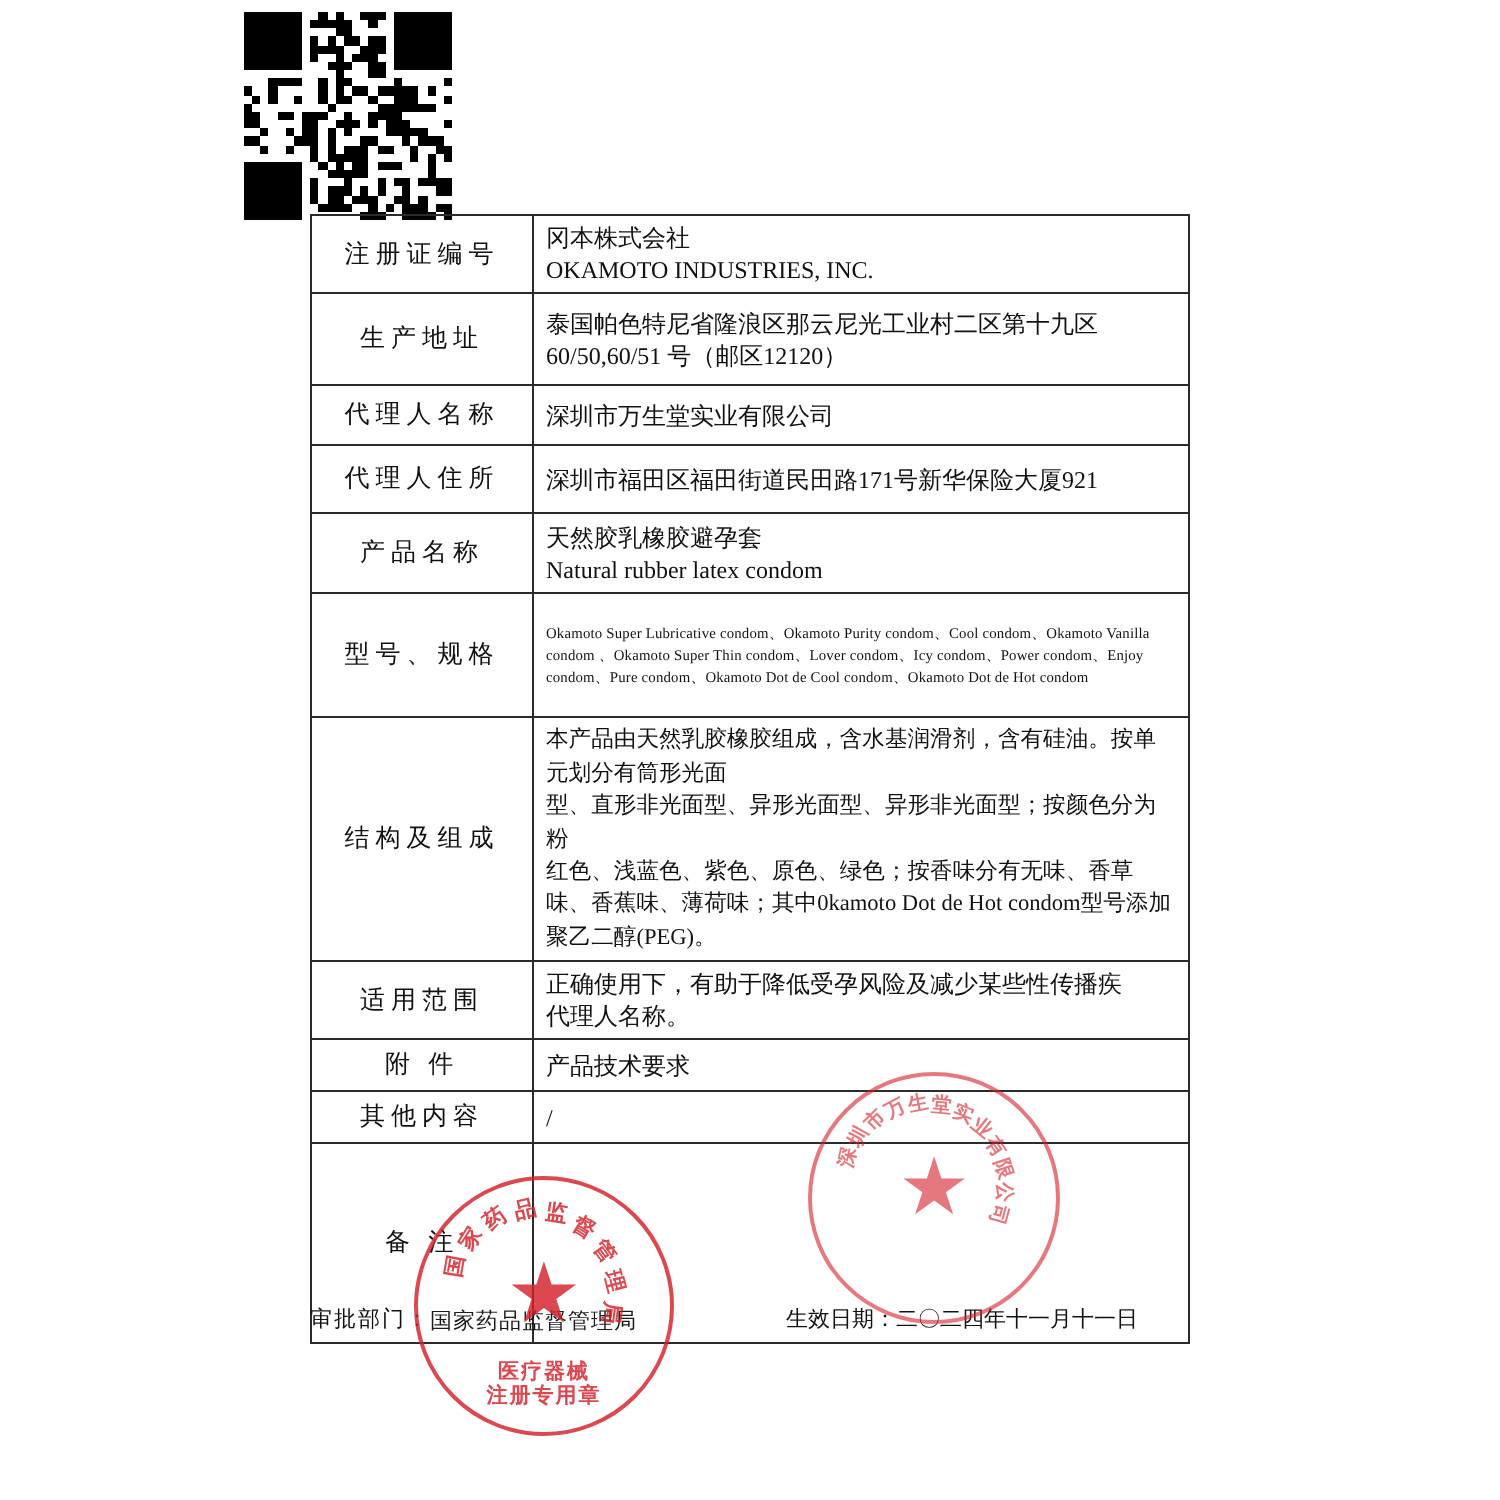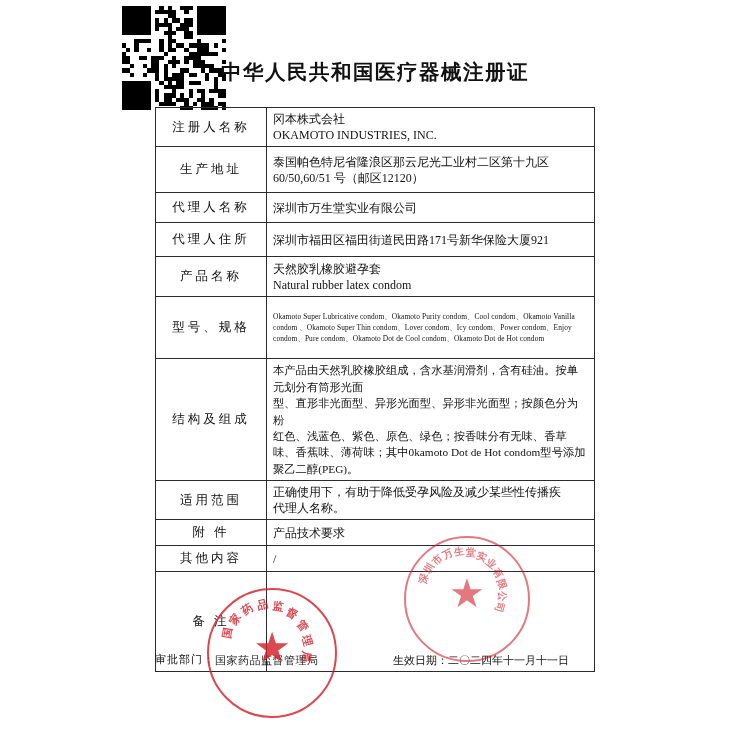--- a/index.html
+++ b/index.html
@@ -846,26 +846,25 @@
         <i style="background: transparent;"></i>
         <i></i>
         <i></i>
         <i></i>
         <i></i>
         <i style="background: transparent;"></i>
         <i></i>
       </div>
   </div>
 
-  <div class="cert-title">中华人民共和国医疗器械注册证</div>
 
   <table class="main">
     <tbody id="table-body">
         <tr class="row-h1">
-          <td class="label">注册人名称</td>
+          <td class="label">注册证编号</td>
           <td class="value cn12">
             <span class="ln">冈本株式会社</span>
             <span class="ln">OKAMOTO INDUSTRIES, INC.</span>
           </td>
         </tr>
         <tr class="row-h3">
           <td class="label">生产地址</td>
           <td class="value cn12">
             <span class="ln">泰国帕色特尼省隆浪区那云尼光工业村二区第十九区</span>
             <span class="ln">60/50,60/51 号（邮区12120）</span>
@@ -954,20 +953,24 @@
         <span style="font-size: 11px; transform: translate(-50%, -50%) translate(-11.0696px, -46.7062px) rotate(346.667deg);">品</span>
         <span style="font-size: 11px; transform: translate(-50%, -50%) translate(7.4169px, -47.4235px) rotate(368.889deg);">监</span>
         <span style="font-size: 11px; transform: translate(-50%, -50%) translate(24.8016px, -41.096px) rotate(391.111deg);">督</span>
         <span style="font-size: 11px; transform: translate(-50%, -50%) translate(38.5019px, -28.6636px) rotate(413.333deg);">管</span>
         <span style="font-size: 11px; transform: translate(-50%, -50%) translate(46.4827px, -11.9732px) rotate(435.556deg);">理</span>
         <span style="font-size: 11px; transform: translate(-50%, -50%) translate(47.5584px, 6.4959px) rotate(457.778deg);">局</span>
       </div>
     <div class="star">
         <span>★</span>
       </div>
+    <div class="seal-text-bottom">
+      <div>医疗器械</div>
+      <div>注册专用章</div>
+    </div>
   </div>
 
   <div class="seal seal-2">
     <div class="seal-ring-text" id="seal2-arc">
         <span style="font-size: 10px; transform: translate(-50%, -50%) translate(-45.9729px, -9.77185px) rotate(282deg);">深</span>
         <span style="font-size: 10px; transform: translate(-50%, -50%) translate(-41.239px, -22.5465px) rotate(298.667deg);">圳</span>
         <span style="font-size: 10px; transform: translate(-50%, -50%) translate(-33.0401px, -33.4268px) rotate(315.333deg);">市</span>
         <span style="font-size: 10px; transform: translate(-50%, -50%) translate(-22.0652px, -41.4985px) rotate(332deg);">万</span>
         <span style="font-size: 10px; transform: translate(-50%, -50%) translate(-9.23628px, -46.0835px) rotate(348.667deg);">生</span>
         <span style="font-size: 10px; transform: translate(-50%, -50%) translate(4.36864px, -46.7965px) rotate(365.333deg);">堂</span>

